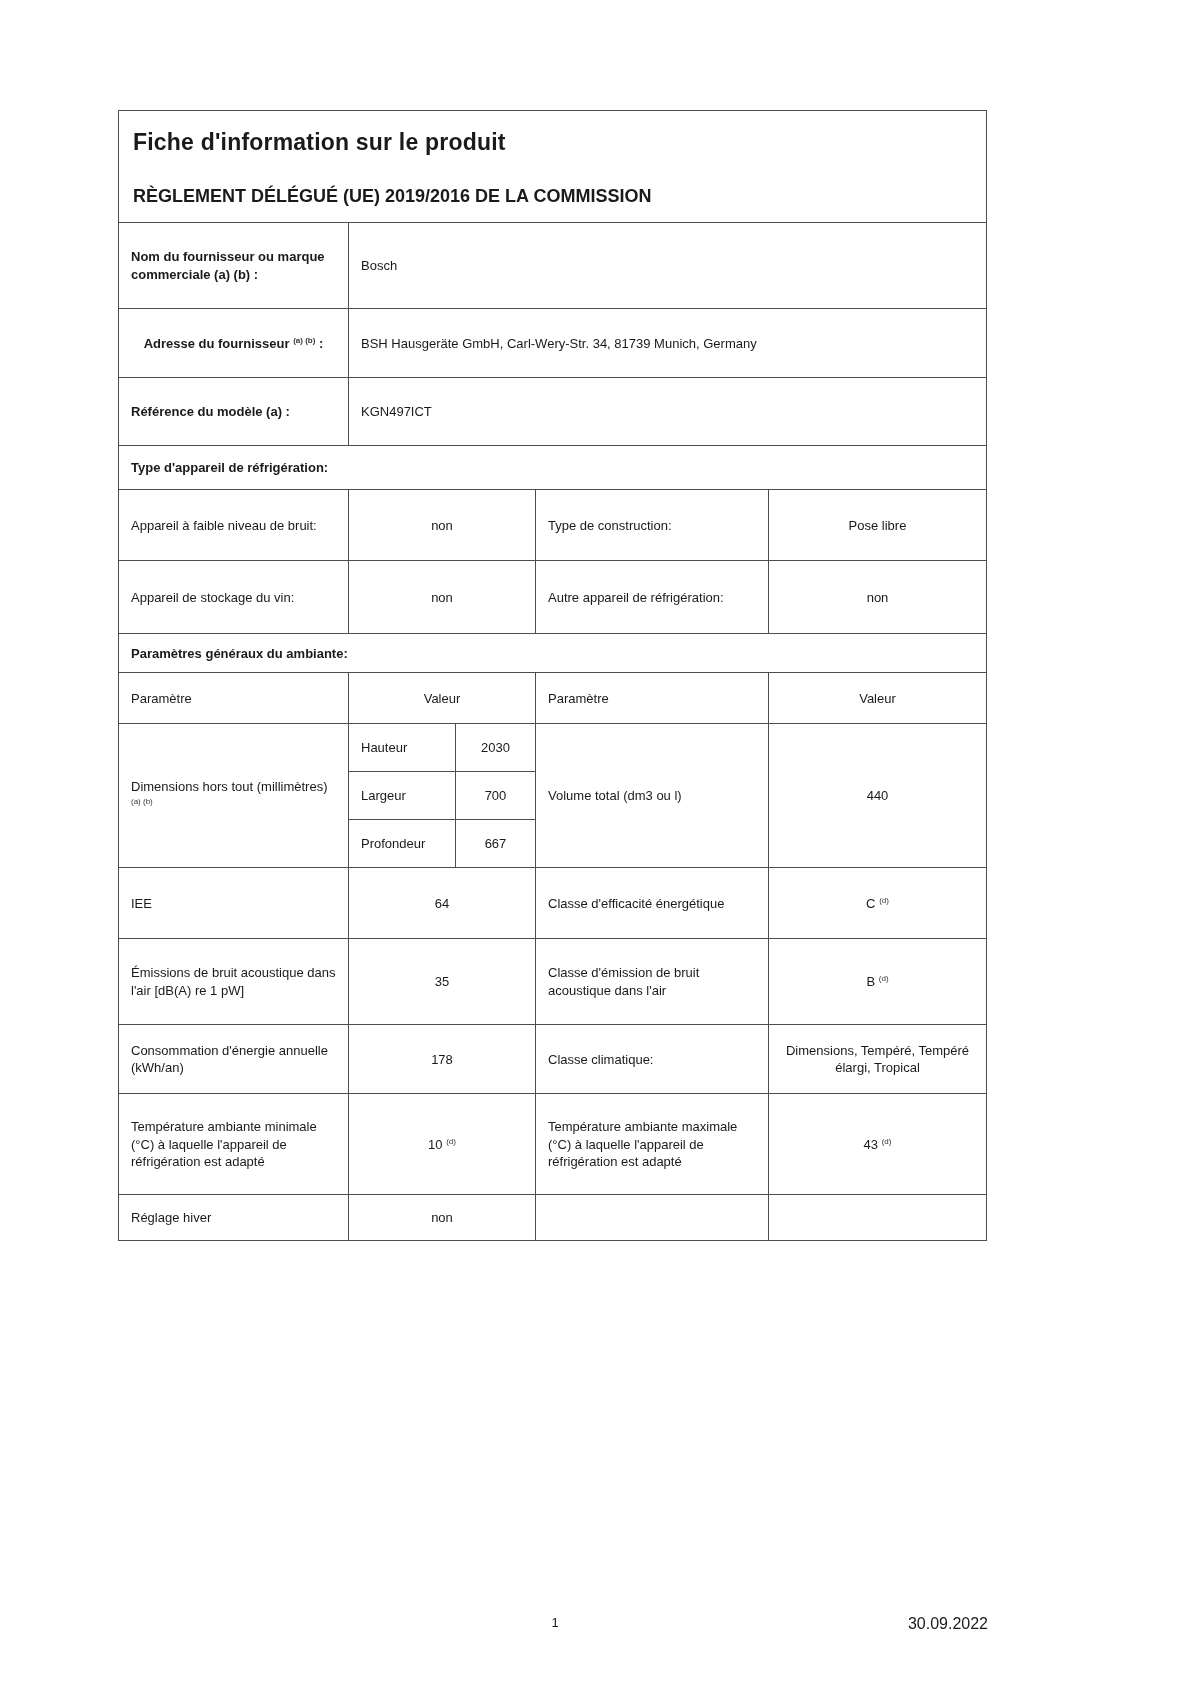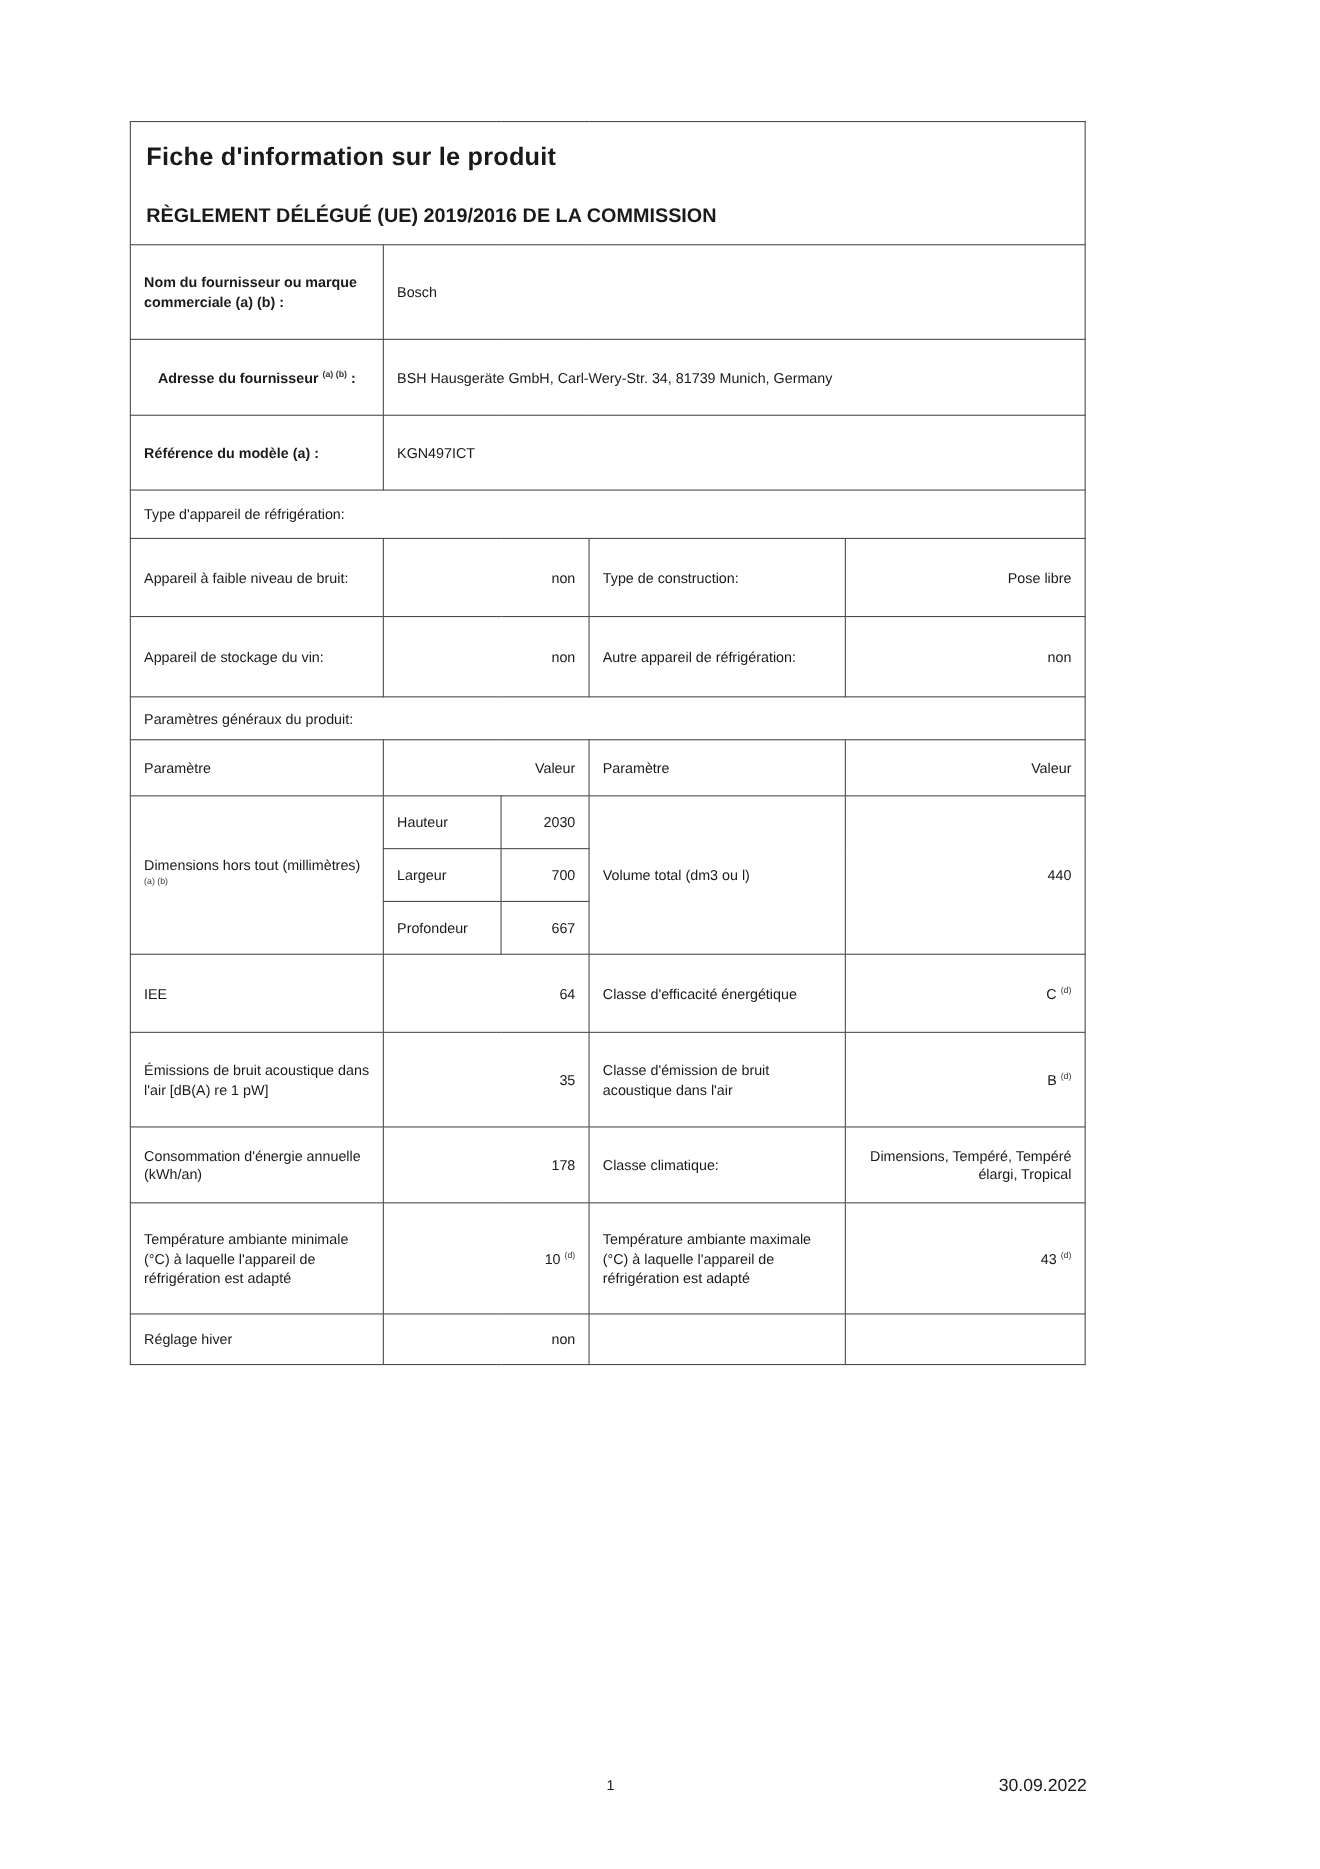--- a/index.html
+++ b/index.html
@@ -41,25 +41,25 @@
     letter-spacing: 0.2px;
     margin: 0 0 26px 0;
   }
   .doc-regulation {
     font-size: 18px;
     font-weight: bold;
     margin: 0;
   }
   .lbl-bold { font-weight: bold; }
   .section-heading td {
-    font-weight: normal;
+    font-weight: bold;
     padding-top: 10px;
     padding-bottom: 10px;
   }
-  .val { text-align: right; }
+  .val { text-align: center; }
   sup.fn {
     font-size: 8px;
     line-height: 0;
     color: #333;
   }
   .footer-page {
     position: absolute;
     left: 540px;
     top: 1615px;
     width: 30px;
@@ -127,21 +127,21 @@
     </tr>
 
     <tr>
       <td style="height:56px;">Appareil de stockage du vin:</td>
       <td colspan="2" class="val">non</td>
       <td>Autre appareil de réfrigération:</td>
       <td class="val">non</td>
     </tr>
 
     <tr class="section-heading">
-      <td colspan="5" style="height:18px;">Paramètres généraux du produit:</td>
+      <td colspan="5" style="height:18px;">Paramètres généraux du ambiante:</td>
     </tr>
 
     <tr>
       <td style="height:34px;">Paramètre</td>
       <td colspan="2" class="val">Valeur</td>
       <td>Paramètre</td>
       <td class="val">Valeur</td>
     </tr>
 
     <tr>

